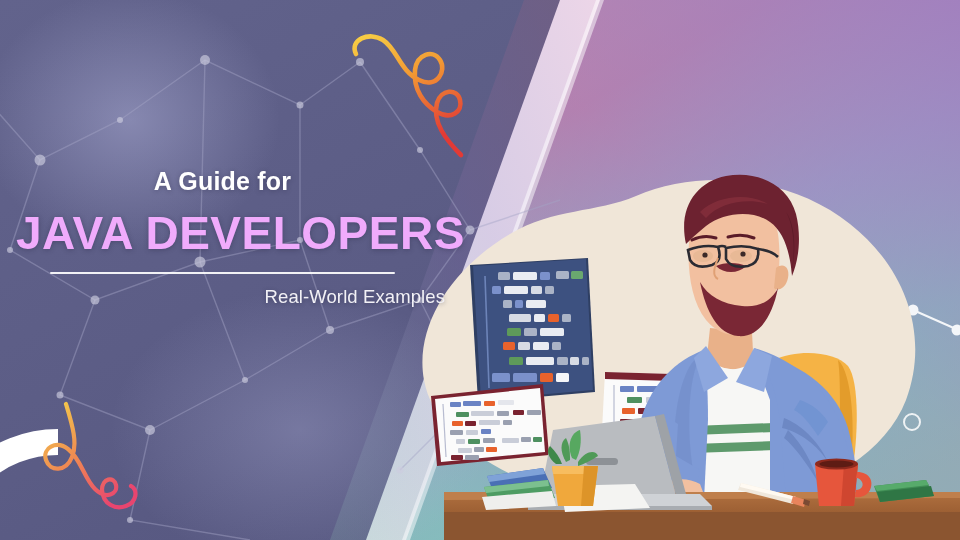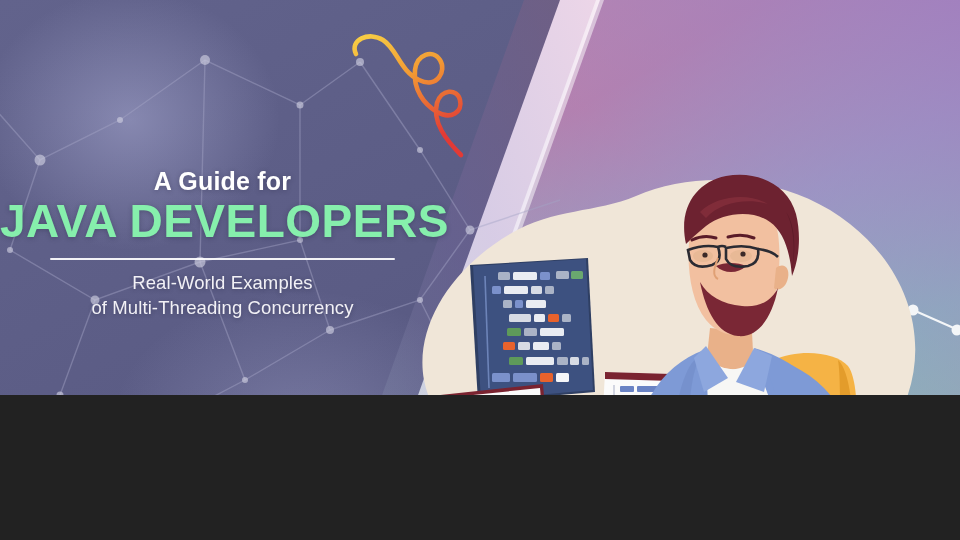--- a/index.html
+++ b/index.html
@@ -1,46 +1,46 @@
 <!DOCTYPE html>
 <html><head>
 <meta charset="utf-8">
 <style>
   html,body{margin:0;padding:0;background:#222;}
   #banner{
-    position:relative;width:960px;height:395px;overflow:hidden;
+    position:relative;width:960px;height:540px;overflow:hidden;
     font-family:"Liberation Sans", sans-serif;
     background:#5a5b84;
   }
   .layer{position:absolute;inset:0;}
   svg.layer{display:block;}
 
   
   #text-block{
     position:absolute;left:0;top:168px;width:445px;
     text-align:center;z-index:40;
     text-shadow:0 1px 5px rgba(35,35,60,.35);
   }
   #eyebrow{
     color:#ffffff;font-size:25px;font-weight:bold;letter-spacing:.2px;
     line-height:1.05;margin:0 0 4px 0;
   }
   #headline{
-    color:#86efac;font-weight:bold;font-size:46px;letter-spacing:.5px;
-    line-height:1.0;margin:0;white-space:nowrap;
+    color:#f0abfc;font-weight:bold;font-size:46px;letter-spacing:.5px;
+    line-height:1.0;margin:16px;white-space:nowrap;
   }
   #rule{
     width:345px;height:2px;background:#ffffff;opacity:.92;
     margin:14px auto 11px auto;border-radius:1px;
   }
   #subtitle{
     color:#f2f1f6;font-size:18.5px;line-height:1.35;font-weight:normal;
     letter-spacing:.1px;margin:0;text-shadow:0 1px 4px rgba(35,35,60,.4);
   }
-  #subtitle div{white-space:nowrap;}
+  #subtitle div{white-space:nowrap;text-align:right;}
 </style>
 </head>
 <body>
 
 <div id="banner">
 
   <svg class="layer" width="960" height="540" viewBox="0 0 960 540">
     <defs>
       <linearGradient id="gLeft" x1="0" y1="0" x2="1" y2="1">
         <stop offset="0" stop-color="#62638c"></stop>
@@ -475,17 +475,16 @@
 
     </g>
   </svg>
 
   <div id="text-block">
     <div id="eyebrow">A Guide for</div>
     <div id="headline">JAVA DEVELOPERS</div>
     <div id="rule"></div>
     <div id="subtitle">
       <div>Real-World Examples</div>
-      <div>of Multi-Threading Concurrency</div>
     </div>
   </div>
 
 </div>
 
 </body></html>

